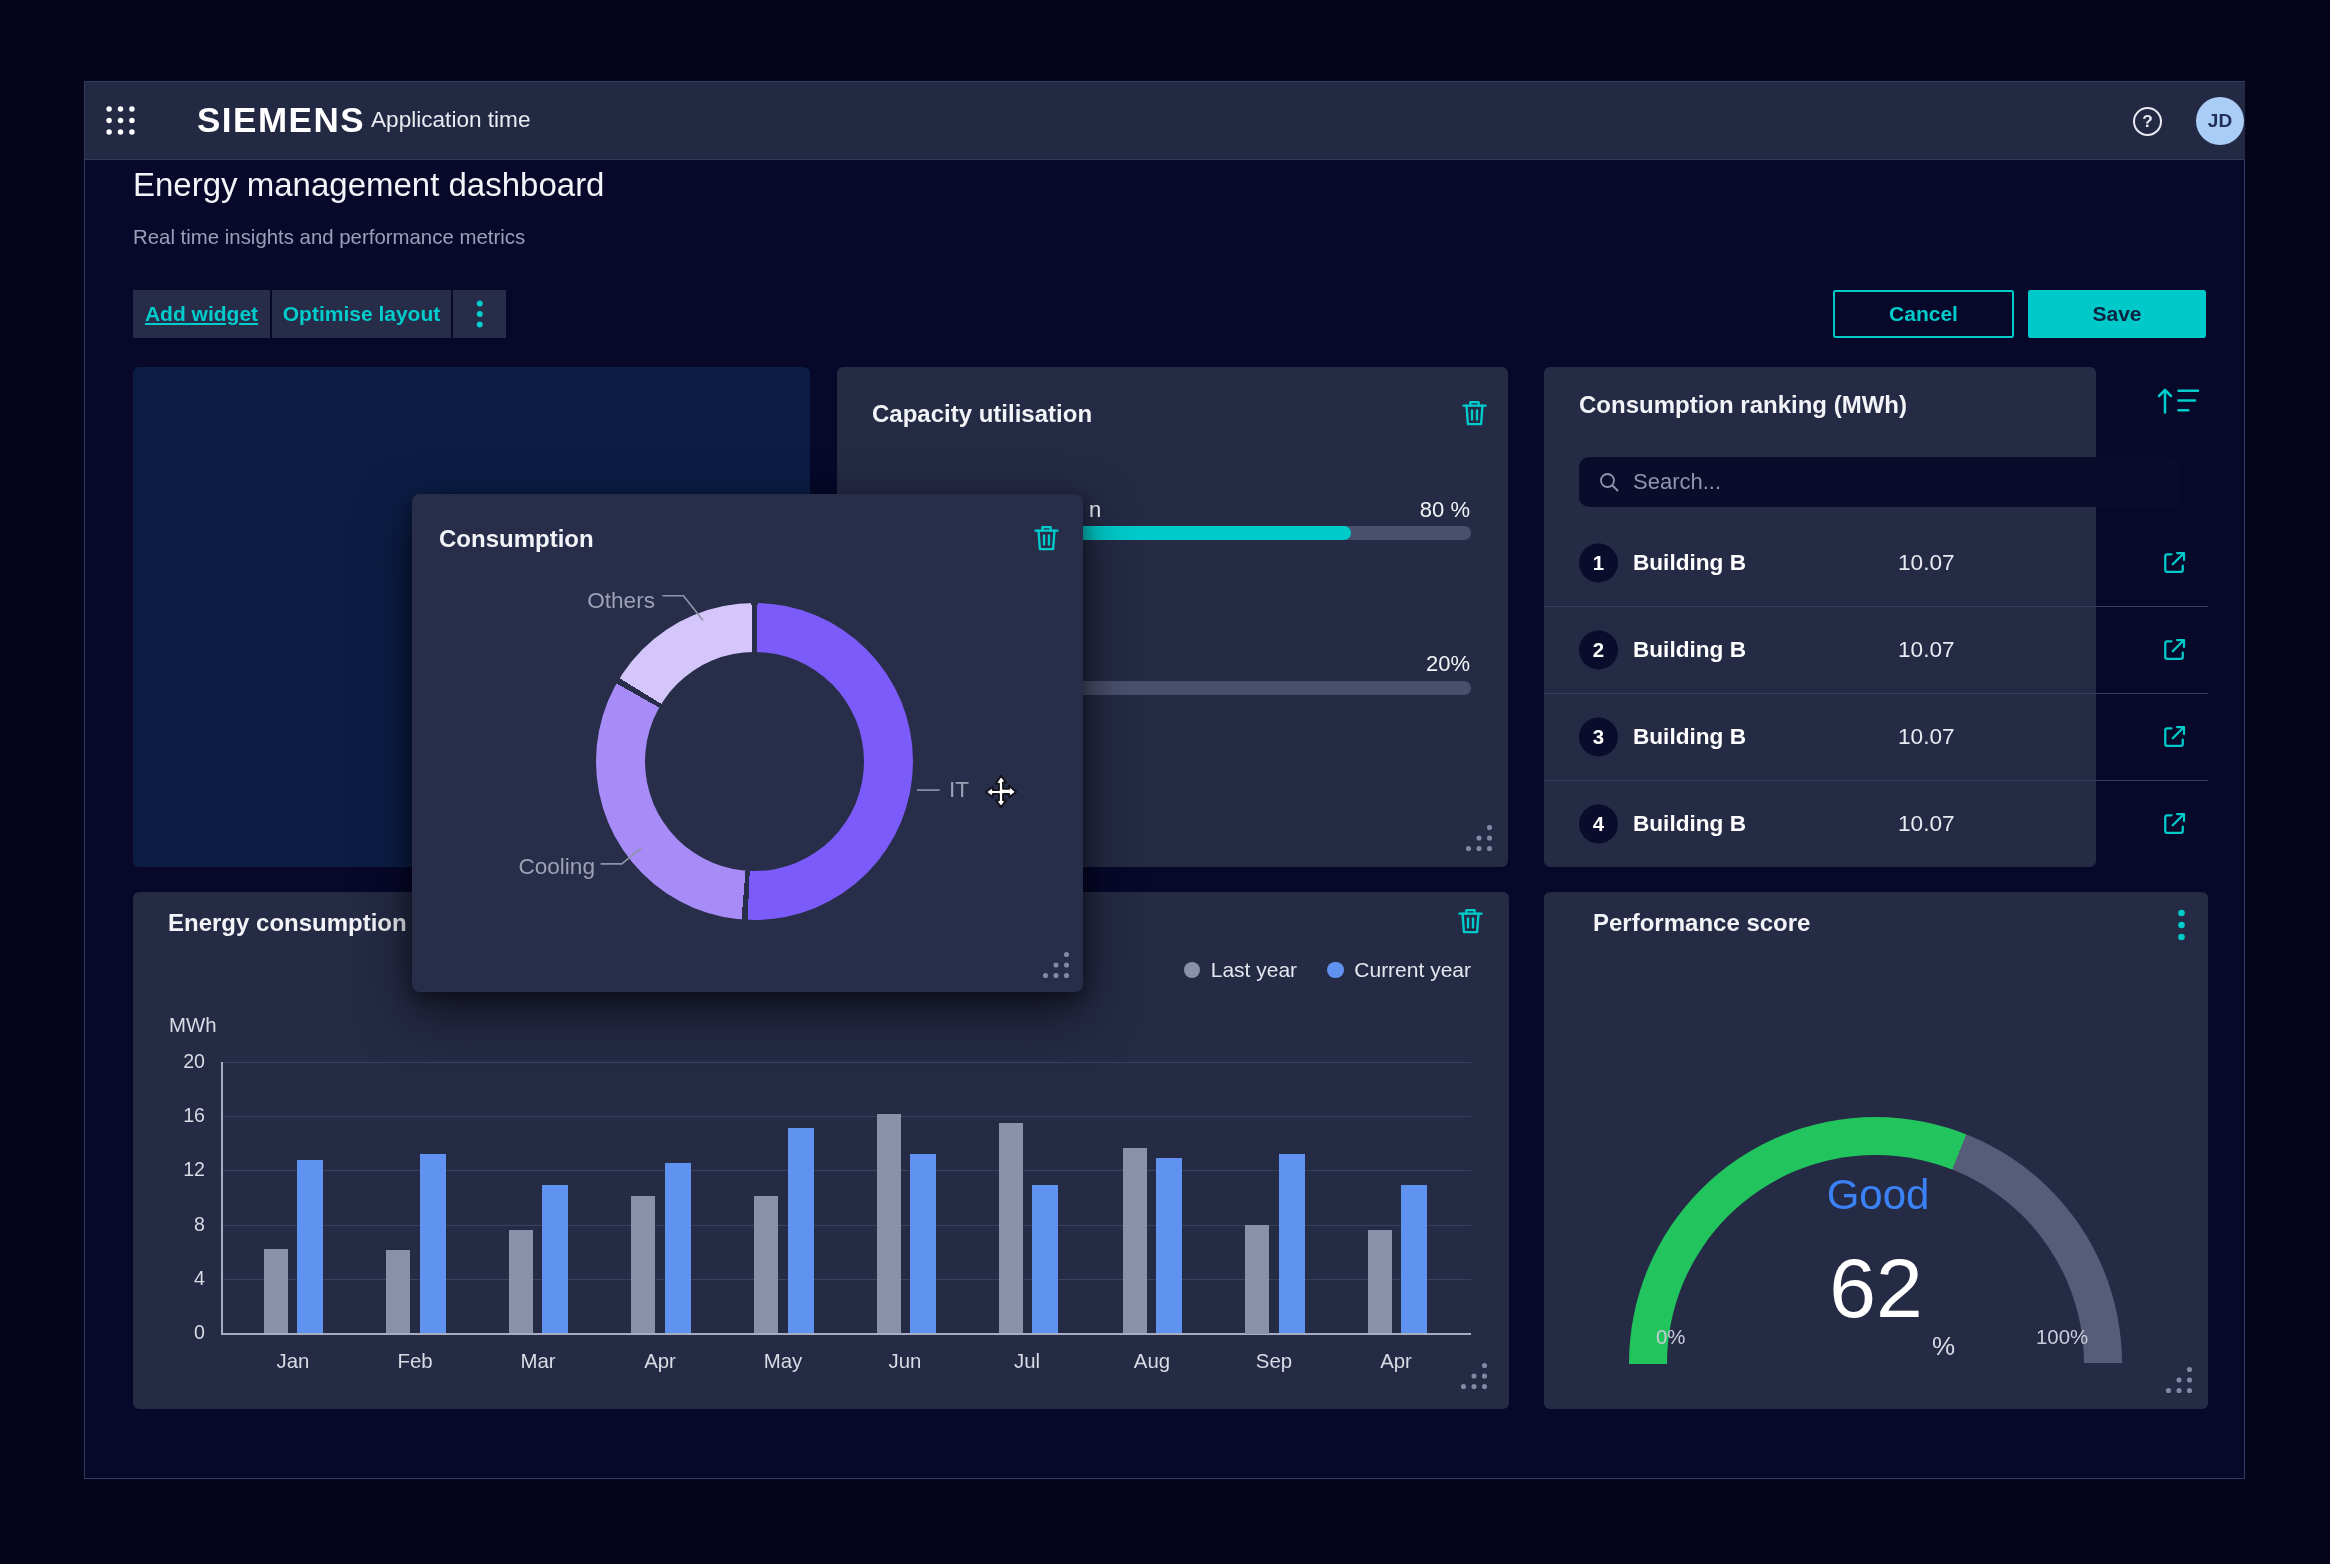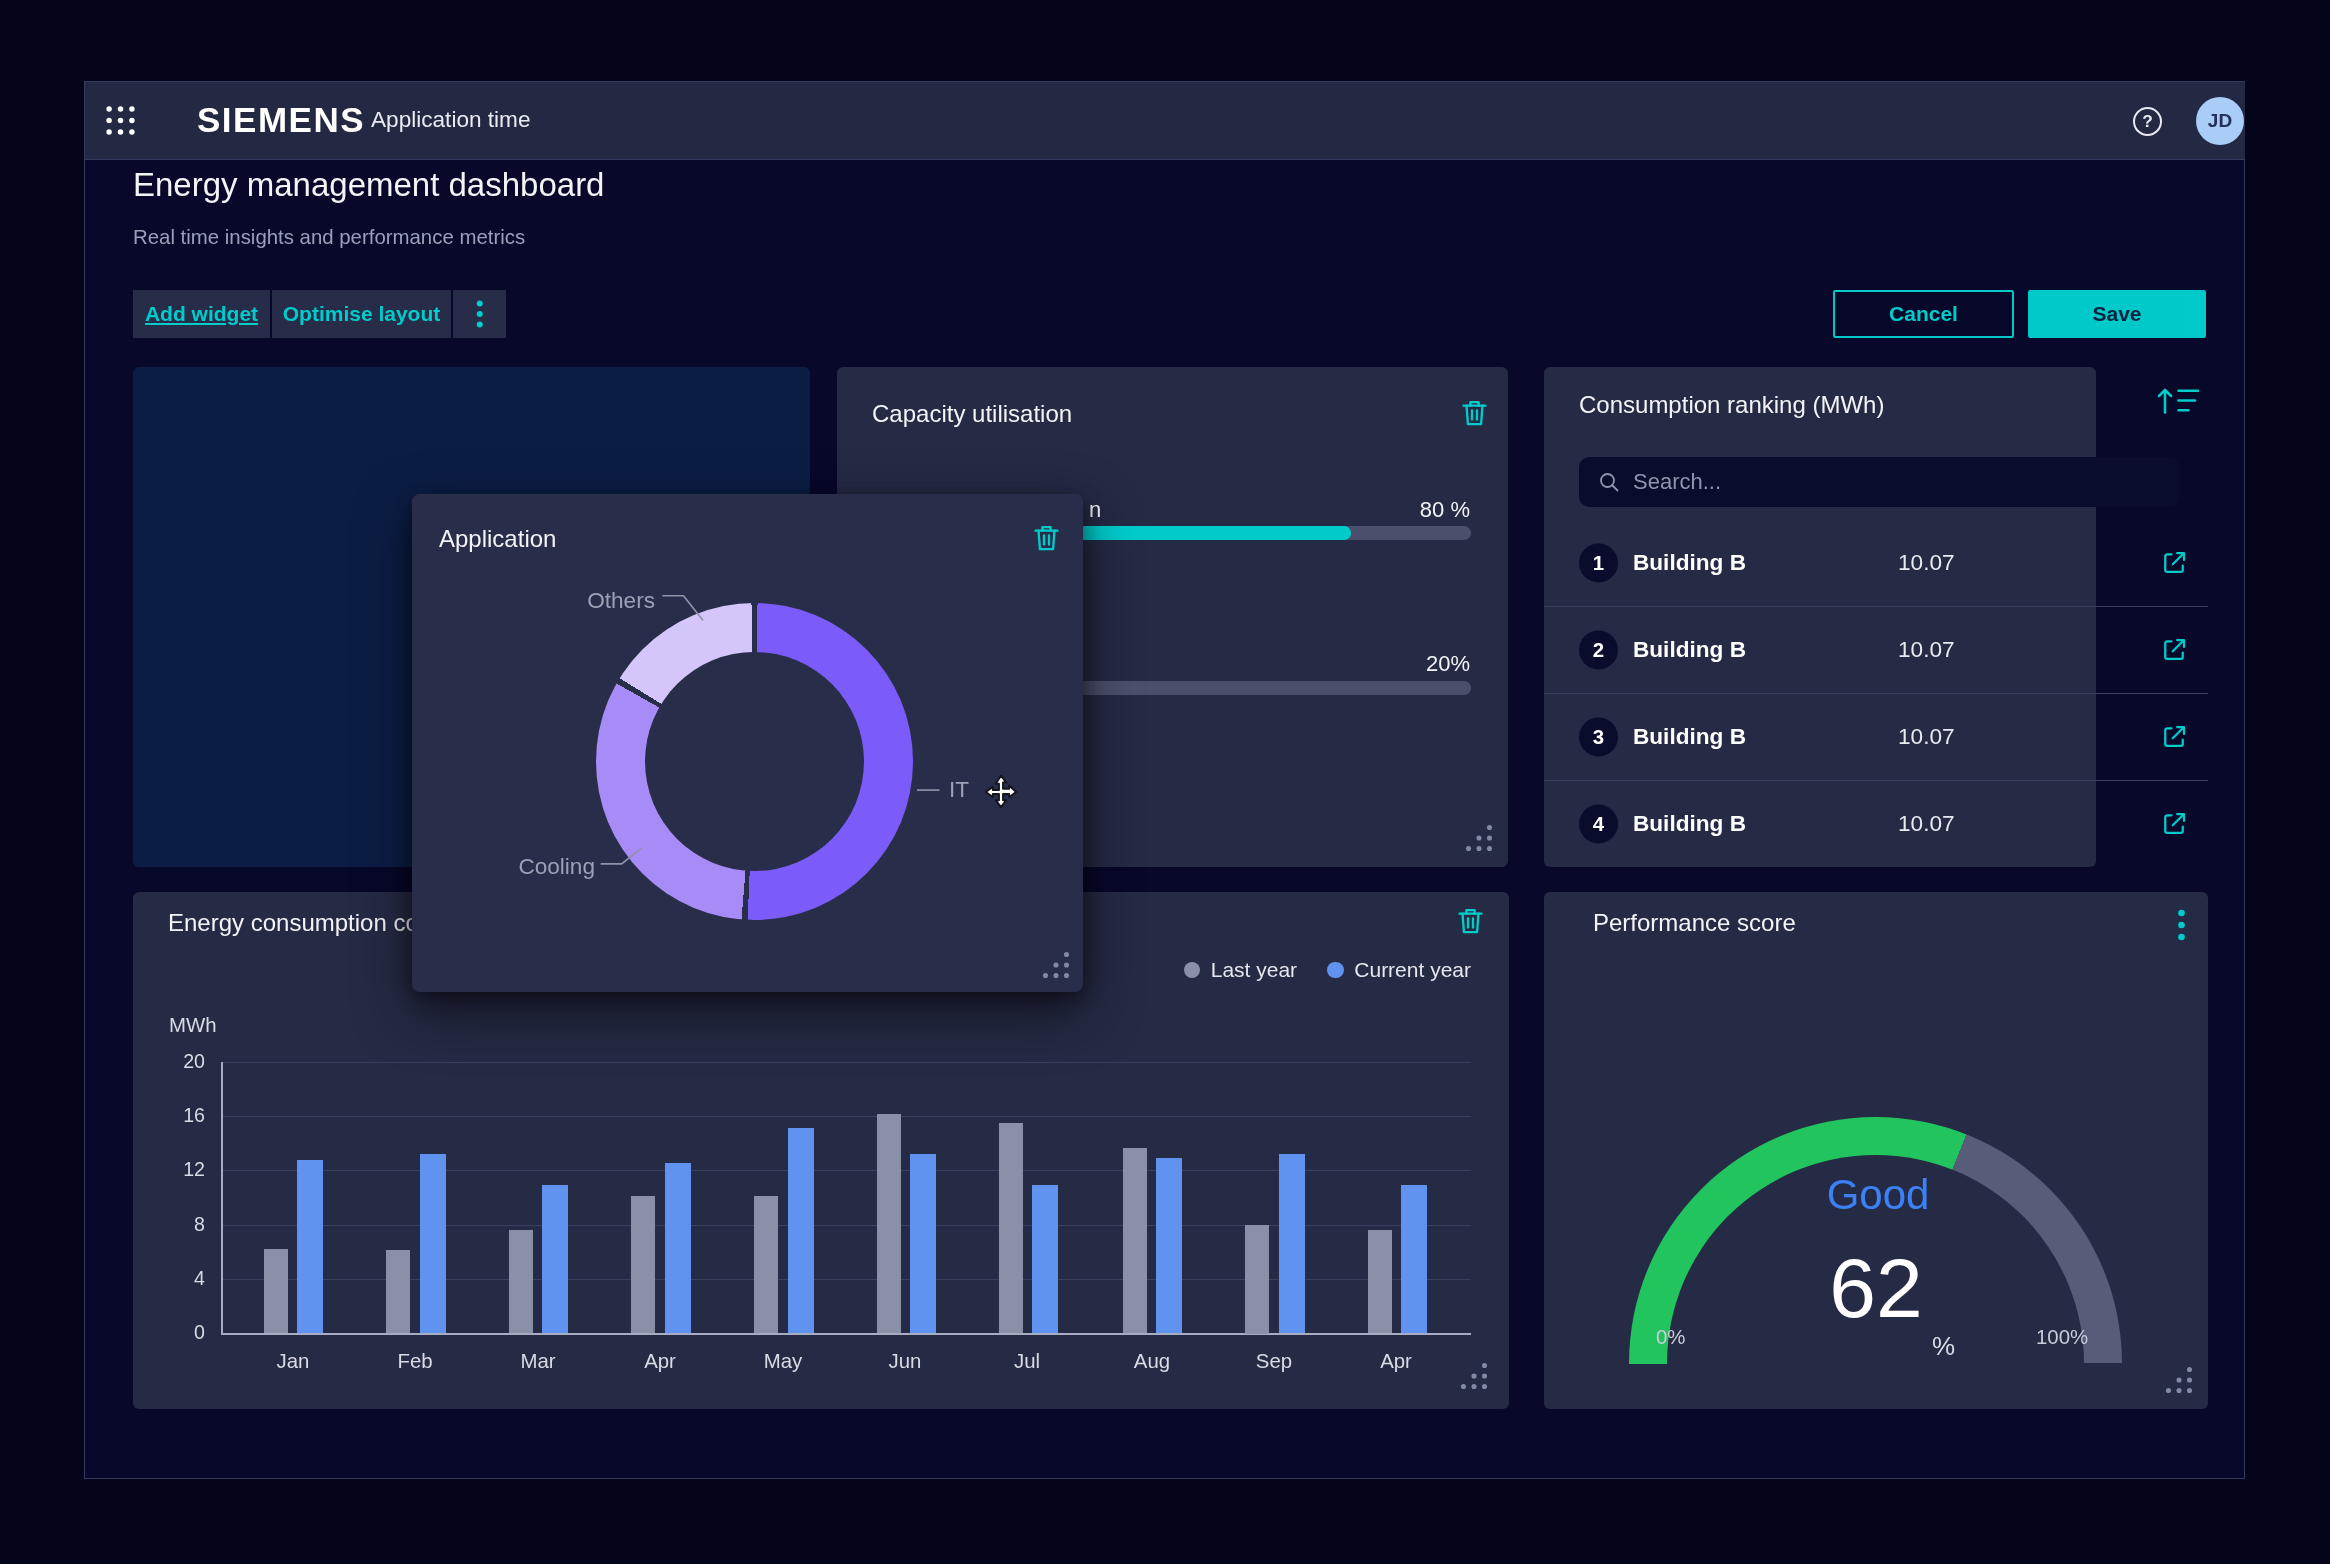--- a/index.html
+++ b/index.html
@@ -33,21 +33,21 @@
 
   .widget { background:#252A45; border-radius:6px; }
   .w-empty { left:133px; top:367px; width:677px; height:500px; background:#0C1D45; }
   .w-capacity { left:837px; top:367px; width:671px; height:500px; }
   .w-ranking { left:1544px; top:367px; width:552px; height:500px; }
   .w-comparison { left:133px; top:892px; width:1376px; height:517px; }
   .w-performance { left:1544px; top:892px; width:664px; height:517px; }
   .w-card { left:412px; top:494px; width:671px; height:498px; background:#282D49; border-radius:7.5px; z-index:50;
             box-shadow:0 19.6px 53px rgba(0,0,0,.55), 0 6px 18px rgba(0,0,0,.4); }
 
-  .wtitle { font-size:24px; font-weight:400; color:#F3F4F8; white-space:nowrap; }
+  .wtitle { font-size:24px; font-weight:700; color:#F3F4F8; white-space:nowrap; }
 
   .track { height:13.6px; border-radius:6.8px; background:#4A4F6C; }
   .fill { height:13.6px; border-radius:6.8px; background:#00CBCB; }
   .pval { font-size:22px; color:#F3F4F8; }
 
   .searchbox { left:35px; top:90px; width:601px; height:50px; background:#0A0C2B; border-radius:10.6px; }
   .searchtext { position:absolute; left:54px; top:0; height:50px; line-height:50px; font-size:22px; color:#8F95AC; }
   .rrow { left:0; width:664px; height:87px; }
   .rrow.bordered { border-top:0.8px solid #3A3F5E; }
   .rbadge { position:absolute; left:35px; top:50%; transform:translateY(-50%); width:39px; height:39px; border-radius:50%;
@@ -340,21 +340,21 @@
             <circle cx="34" cy="20" r="3.4"></circle>
         <circle cx="6" cy="34" r="3.4"></circle>
             <circle cx="20" cy="34" r="3.4"></circle>
             <circle cx="34" cy="34" r="3.4"></circle>
       </g>
         </svg>
     </div>
   </div>
 
   <div class="abs w-card">
-    <div class="abs wtitle" style="left:27px;top:31px">Application</div>
+    <div class="abs wtitle" style="left:27px;top:31px">Consumption</div>
     <div class="abs iconbtn" style="left:618px;top:27px;width:33px;height:33px">
       <svg width="33" height="33" viewBox="0 0 24 24" fill="none" stroke="#00CCCC" stroke-width="1.7" stroke-linecap="round" stroke-linejoin="round">
         <path d="M4 7h16"></path>
           <path d="M9 7V4.5h6V7"></path>
           <path d="M6.2 7l1 13.5h9.6l1-13.5"></path>
           <path d="M10.2 10.5v6.5"></path>
           <path d="M13.8 10.5v6.5"></path>
       </svg>
     </div>
     <div class="abs donut" id="donut" style="left: 184px; top: 109px; width: 317px; height: 317px; background: conic-gradient(rgb(40, 45, 73) 0deg, rgb(40, 45, 73) 1.1deg, rgb(123, 92, 250) 1.1deg, rgb(123, 92, 250) 182.5deg, rgb(40, 45, 73) 182.5deg, rgb(40, 45, 73) 183.6deg, rgb(40, 45, 73) 183.6deg, rgb(40, 45, 73) 184.7deg, rgb(167, 139, 247) 184.7deg, rgb(167, 139, 247) 299.5deg, rgb(40, 45, 73) 299.5deg, rgb(40, 45, 73) 300.6deg, rgb(40, 45, 73) 300.6deg, rgb(40, 45, 73) 301.7deg, rgb(212, 198, 250) 301.7deg, rgb(212, 198, 250) 358.9deg, rgb(40, 45, 73) 358.9deg, rgb(40, 45, 73) 360deg);"></div>

